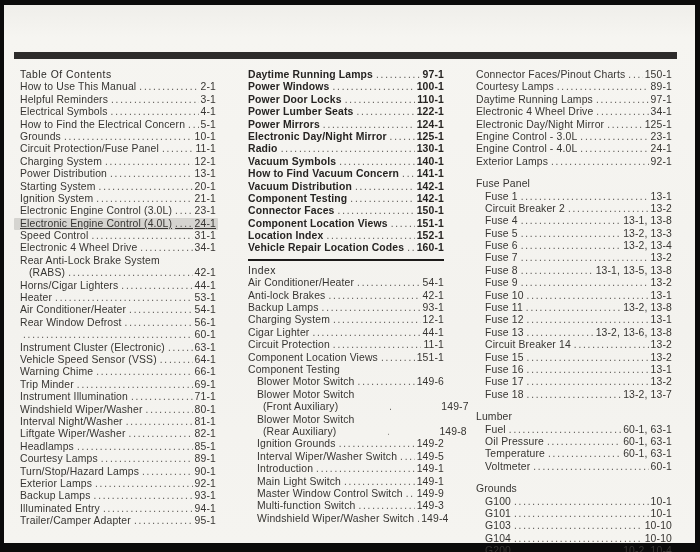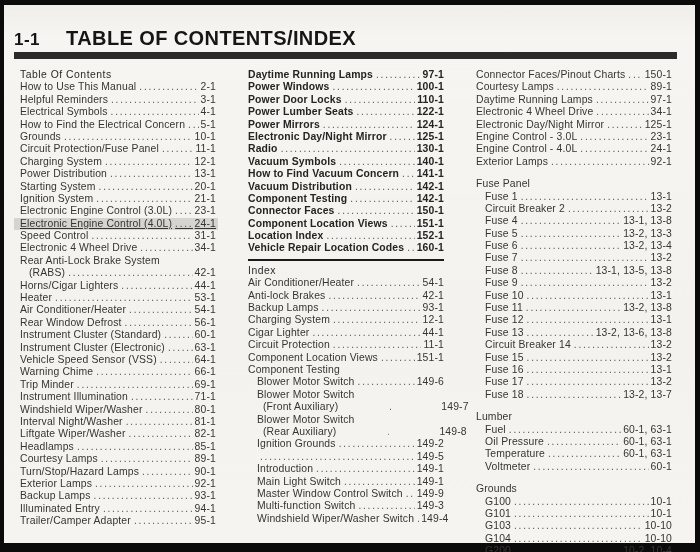--- a/index.html
+++ b/index.html
@@ -36,24 +36,20 @@
     margin:0 2px 0 3px;color:#56534f;letter-spacing:1.8px;font-size:10px;font-weight:400;
   }
   .pg{flex:0 0 auto;white-space:nowrap;}
   .divider{height:2px;background:#1d1b1a;margin:4px 0 4px 0;}
 </style>
 </head>
 <body>
 
 <div class="frame">
   <div class="page">
-    <div class="header">
-      <span class="pageno">1-1</span>
-      <h1 class="title">TABLE OF CONTENTS/INDEX</h1>
-    </div>
     <div class="title-bar"></div>
     <div class="columns">
       <div class="col">
           <div class="col-heading">Table Of Contents</div>
           <div class="row">
             <span class="lbl">How to Use This Manual</span>
             <span class="lead">......................................................................</span>
             <span class="pg">2-1</span>
           </div>
           <div class="row">
@@ -143,21 +139,20 @@
             <span class="lbl">Air Conditioner/Heater</span>
             <span class="lead">......................................................................</span>
             <span class="pg">54-1</span>
           </div>
           <div class="row">
             <span class="lbl">Rear Window Defrost</span>
             <span class="lead">......................................................................</span>
             <span class="pg">56-1</span>
           </div>
           <div class="row">
-            <span class="lbl">Instrument Cluster (Standard)</span>
             <span class="lead">......................................................................</span>
             <span class="pg">60-1</span>
           </div>
           <div class="row">
             <span class="lbl">Instrument Cluster (Electronic)</span>
             <span class="lead">......................................................................</span>
             <span class="pg">63-1</span>
           </div>
           <div class="row">
             <span class="lbl">Vehicle Speed Sensor (VSS)</span>
@@ -366,20 +361,21 @@
             <span class="lbl">(Rear Auxiliary)</span>
             <span class="lead">......................................................................</span>
             <span class="pg">149-8</span>
           </div>
           <div class="row ind1">
             <span class="lbl">Ignition Grounds</span>
             <span class="lead">......................................................................</span>
             <span class="pg">149-2</span>
           </div>
           <div class="row ind1">
+            <span class="lbl">Interval Wiper/Washer Switch</span>
             <span class="lead">......................................................................</span>
             <span class="pg">149-5</span>
           </div>
           <div class="row ind1">
             <span class="lbl">Introduction</span>
             <span class="lead">......................................................................</span>
             <span class="pg">149-1</span>
           </div>
           <div class="row ind1">
             <span class="lbl">Main Light Switch</span>

